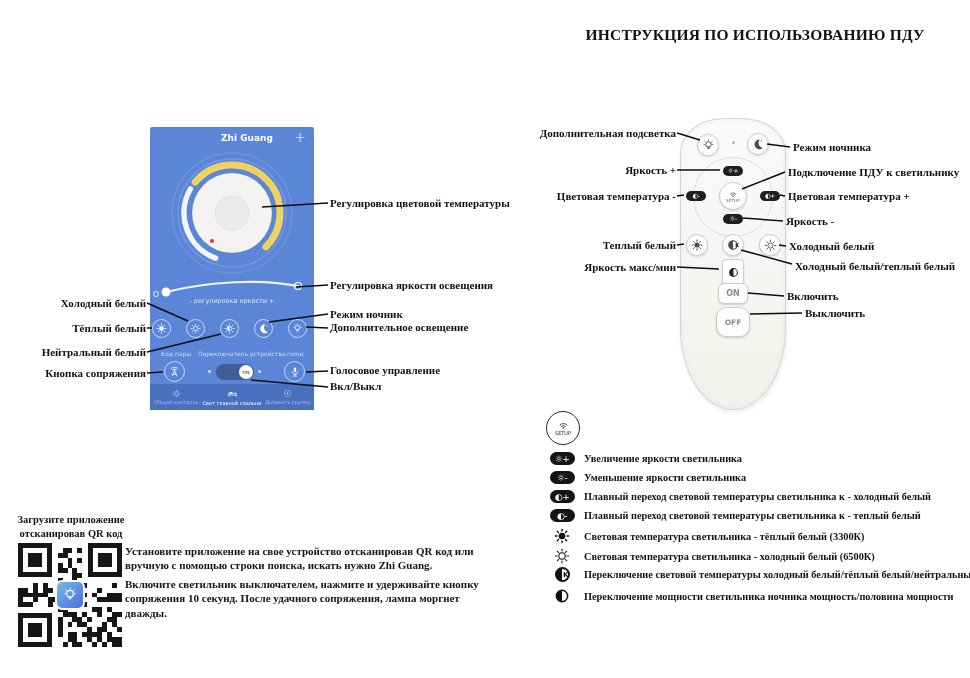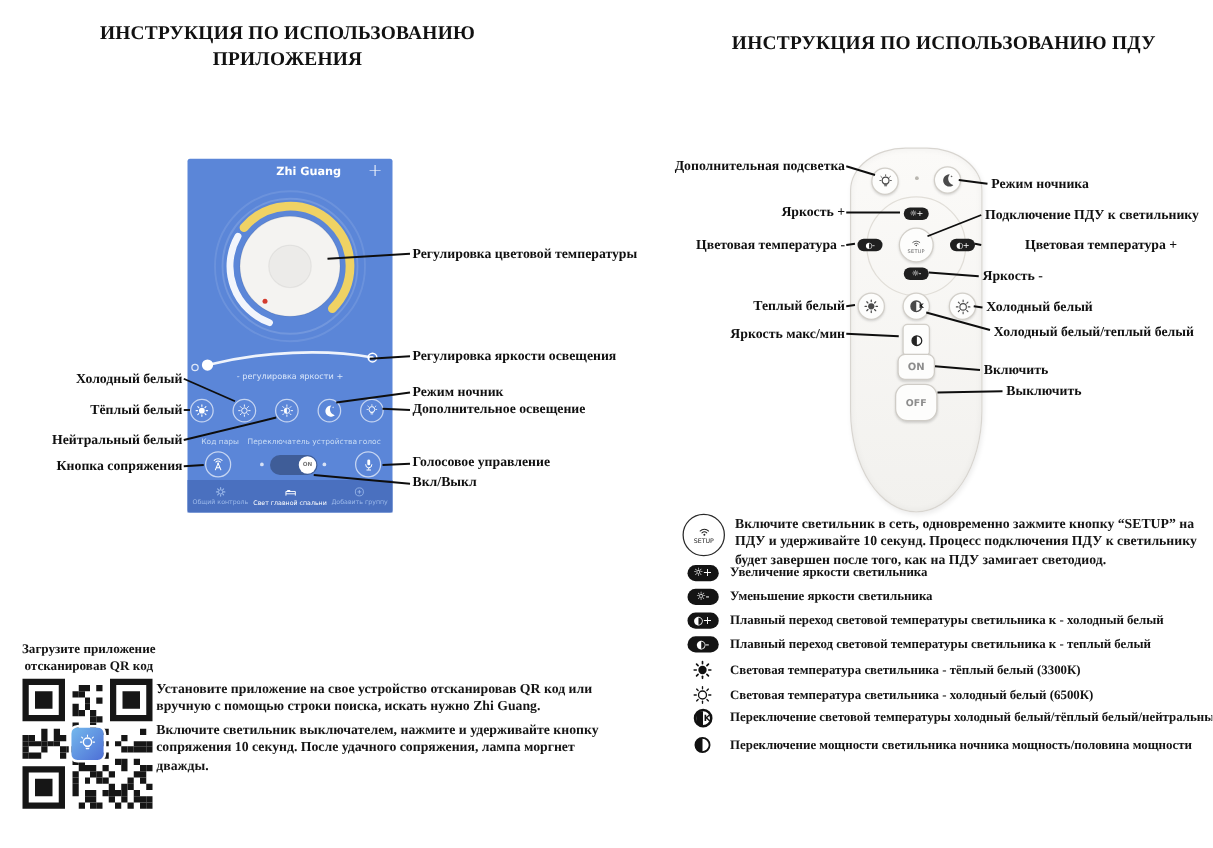--- a/index.html
+++ b/index.html
@@ -183,24 +183,20 @@
       </symbol>
   <symbol id="i-half" viewBox="0 0 24 24">
         <circle cx="12" cy="12" r="8.5" fill="none" stroke="currentColor" stroke-width="2.2"></circle>
         <path d="M12 3.5a8.5 8.5 0 0 0 0 17z" fill="currentColor"></path>
       </symbol>
 </defs>
 </svg>
 
 <div class="page">
 
-  <div class="title" style="left:55px;top:16px;width:350px;">
-    <div>ИНСТРУКЦИЯ ПО ИСПОЛЬЗОВАНИЮ</div>
-    <div>ПРИЛОЖЕНИЯ</div>
-  </div>
   <div class="title" style="left:545px;top:24px;width:420px;text-align:center;">ИНСТРУКЦИЯ ПО ИСПОЛЬЗОВАНИЮ ПДУ</div>
 
   <div class="phone">
     <div class="app-title">Zhi Guang</div>
     <div class="app-add">+</div>
 
     <svg class="dial" style="top:24px;" width="164" height="124">
       <circle cx="82" cy="62" r="60" fill="none" stroke="rgba(255,255,255,.10)" stroke-width="1.5"></circle>
       <circle cx="82" cy="62" r="54" fill="none" stroke="rgba(255,255,255,.14)" stroke-width="1.5"></circle>
       <path d="M45.2 31.1 A48 48 0 1 1 115.9 95.9" fill="none" stroke="#efd264" stroke-width="7" stroke-linecap="round"></path>
@@ -382,34 +378,33 @@
   <div class="lbl" style="left:330px;top:364px;">Голосовое управление</div>
   <div class="lbl" style="left:330px;top:380px;">Вкл/Выкл</div>
 
   <div class="lbl r" style="right:294px;top:127px;">Дополнительная подсветка</div>
   <div class="lbl r" style="right:294px;top:164px;">Яркость +</div>
   <div class="lbl r" style="right:294px;top:190px;">Цветовая температура -</div>
   <div class="lbl r" style="right:294px;top:239px;">Теплый белый</div>
   <div class="lbl r" style="right:294px;top:261px;">Яркость макс/мин</div>
   <div class="lbl" style="left:793px;top:141px;">Режим ночника</div>
   <div class="lbl" style="left:788px;top:166px;">Подключение ПДУ к светильнику</div>
-  <div class="lbl" style="left:788px;top:190px;margin-left:32px;">Цветовая температура +</div>
+  <div class="lbl" style="left:788px;top:190px;">Цветовая температура +</div>
   <div class="lbl" style="left:786px;top:215px;">Яркость -</div>
   <div class="lbl" style="left:789px;top:240px;">Холодный белый</div>
   <div class="lbl" style="left:795px;top:260px;">Холодный белый/теплый белый</div>
   <div class="lbl" style="left:787px;top:290px;">Включить</div>
   <div class="lbl" style="left:805px;top:307px;">Выключить</div>
 
   <div class="setup-circ">
     <svg width="13" height="11">
         <use href="#i-wifi"></use>
       </svg>
     <span class="stx">SETUP</span>
   </div>
-  <div class="para" style="left:588px;top:412px;width:378px;">Включите светильник в сеть, одновременно зажмите кнопку “SETUP” на ПДУ и удерживайте 10 секунд. Процесс подключения ПДУ к светильнику будет завершен после того, как на ПДУ замигает светодиод.</div>
 
   <div class="leg" style="top:452px;">
     <span class="ic-box">
         <span class="lpill g g-sunplus"></span>
       </span>
     <span class="ltx">Увеличение яркости светильника</span>
   </div>
   <div class="leg" style="top:471px;">
     <span class="ic-box">
         <span class="lpill g g-sunminus"></span>

